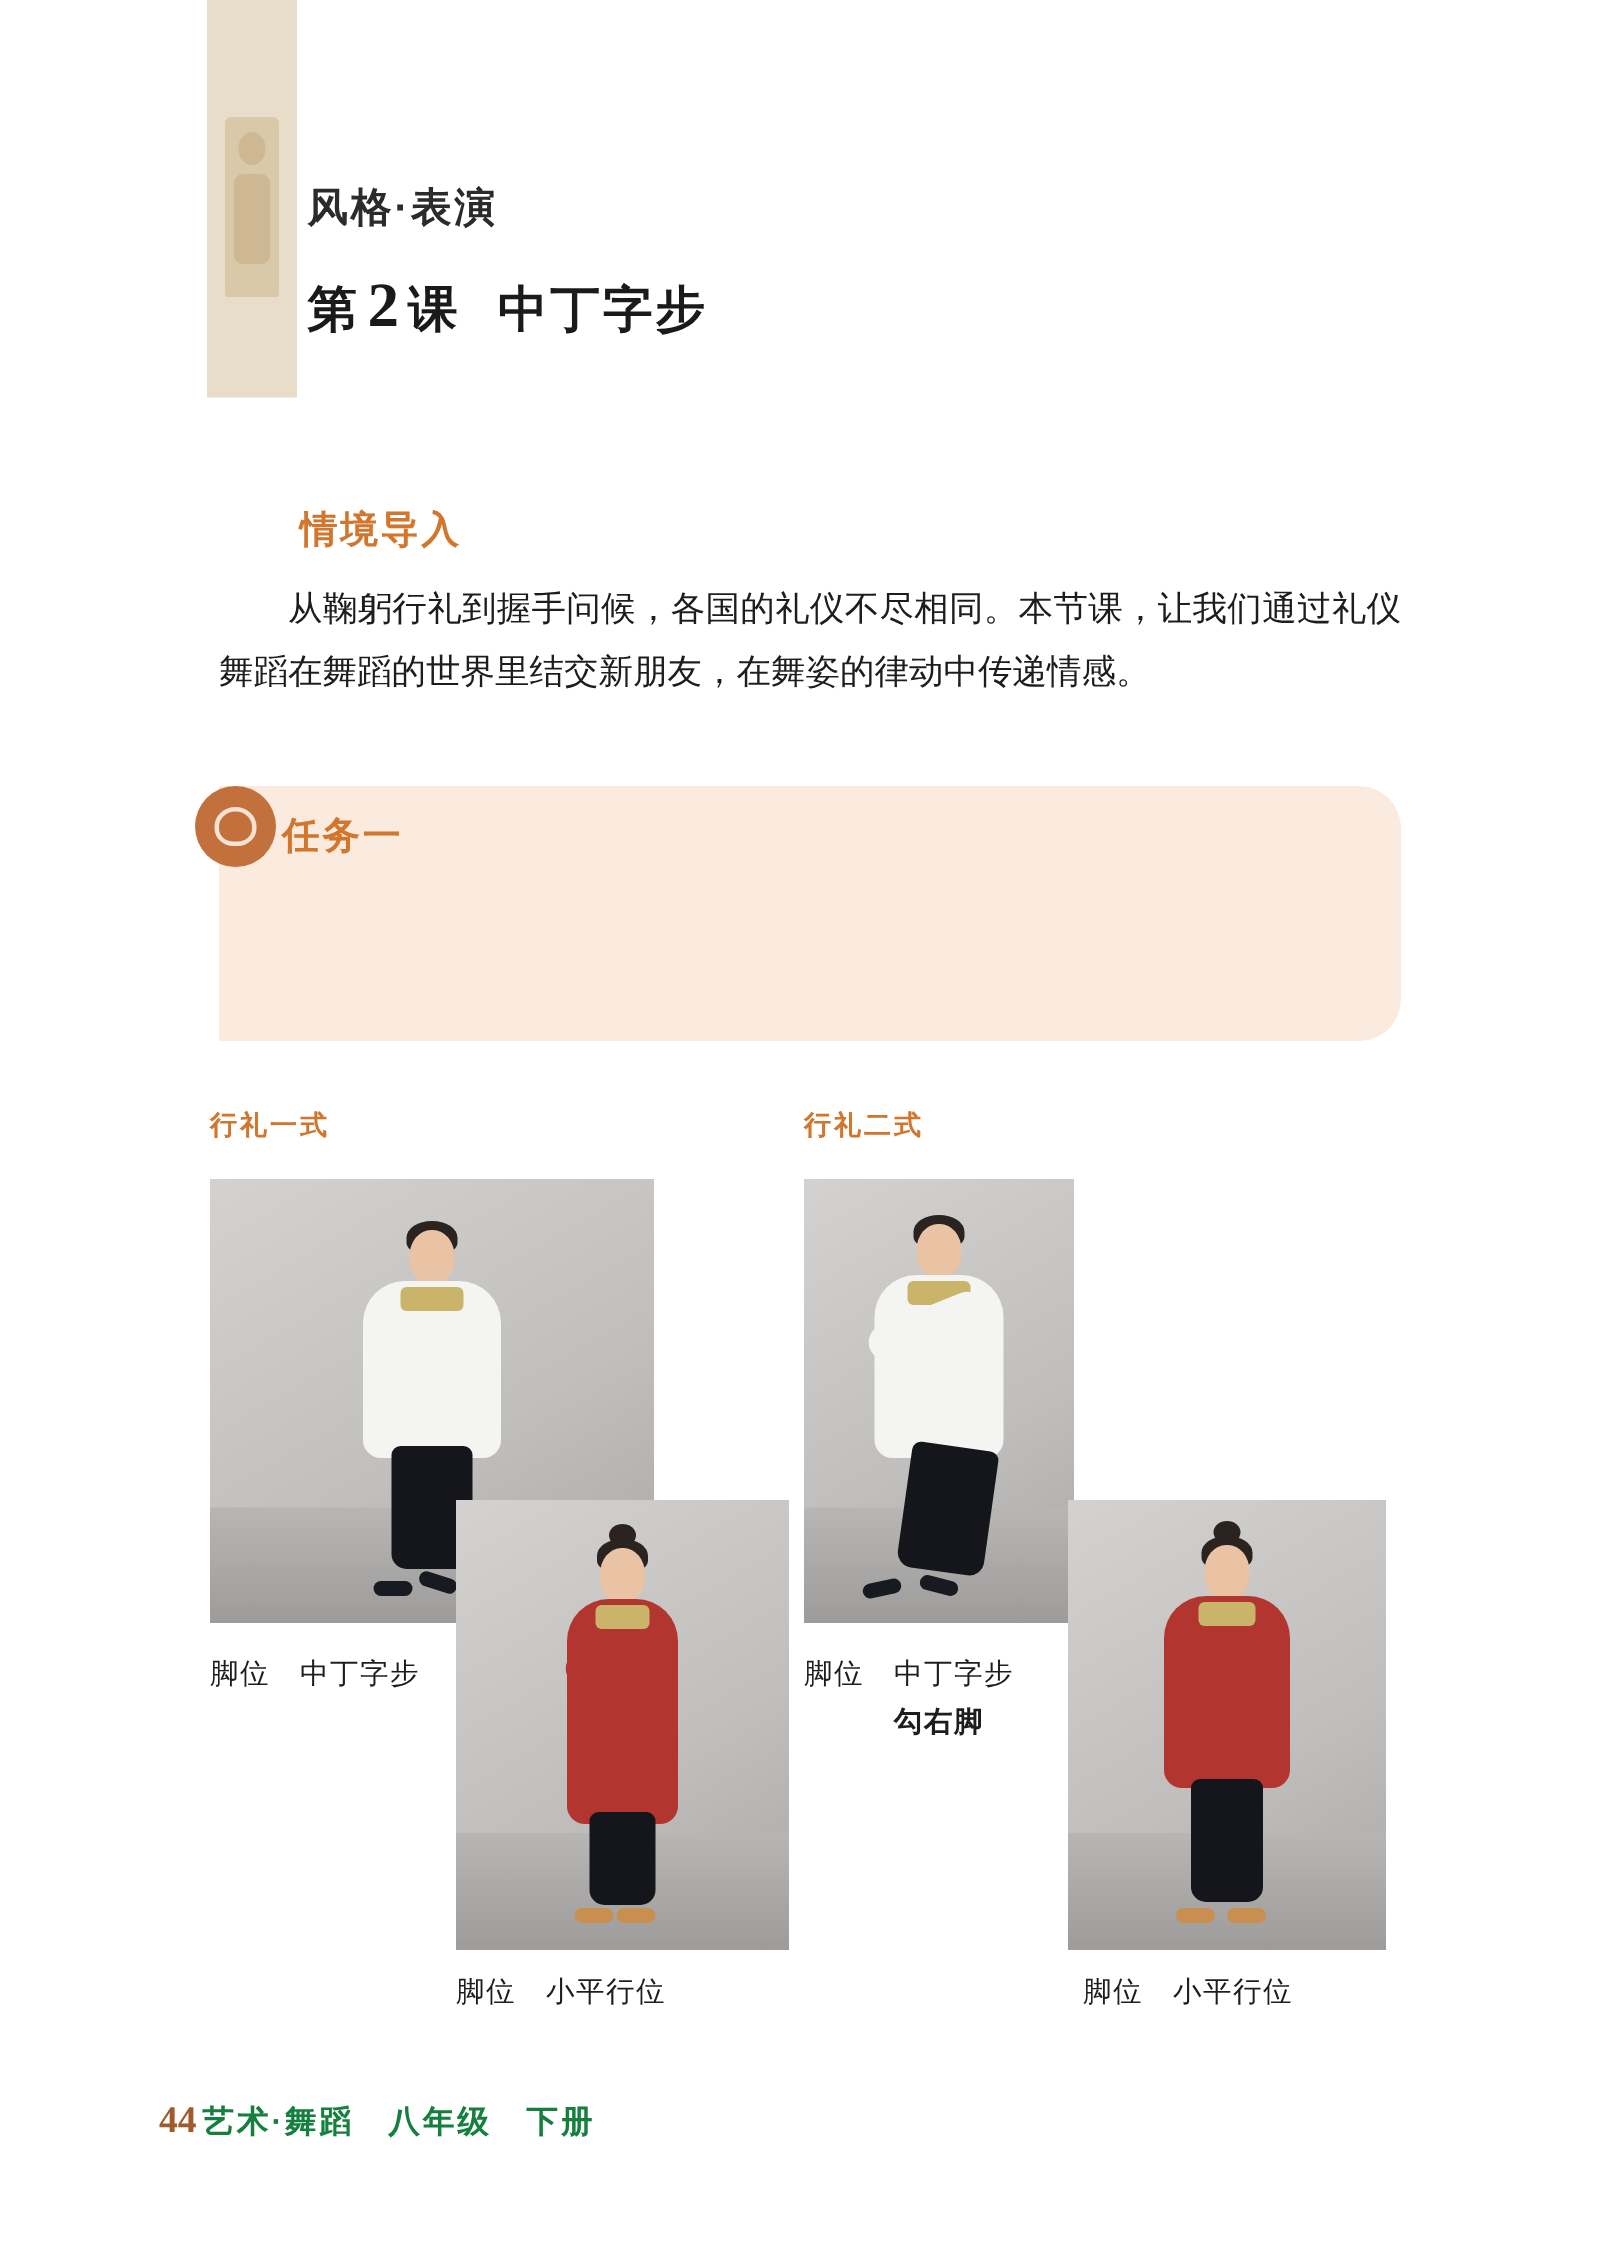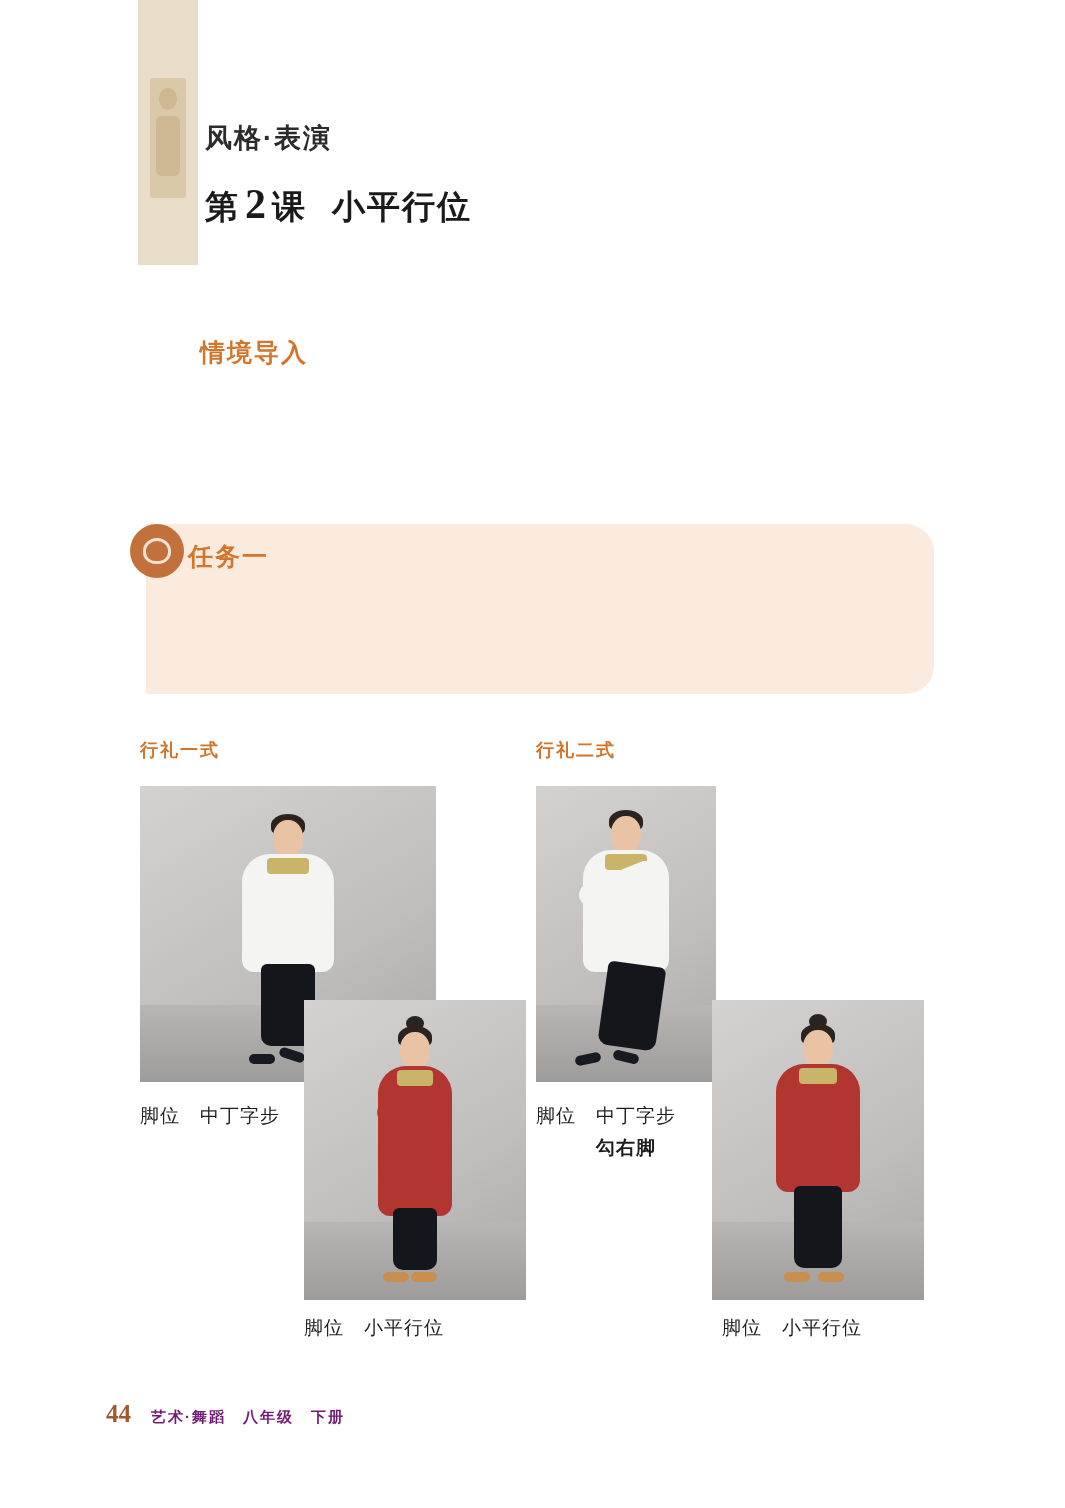--- a/index.html
+++ b/index.html
@@ -94,40 +94,41 @@
   .fig .shoe.tan{background:#c98f51;}
   .fig .arm{position:absolute;background:#f4f4f2;border-radius:14px;}
   .fig .arm.red{background:#b2352f;}
 
   
   .cap{position:absolute;font-size:19px;color:#1d1d1d;letter-spacing:1px;white-space:nowrap;}
 
   
   .footer{position:absolute;left:106px;top:1400px;display:flex;align-items:baseline;}
   .footer .pno{font-family:"Liberation Serif","DejaVu Serif",serif;font-size:25px;color:#a05a2c;font-weight:700;}
-  .footer .ftxt{font-size:15px;color:#701a75;font-weight:700;margin-left:20px;letter-spacing:2px;}
+  .footer .ftxt{font-size:21px;color:#15803d;font-weight:700;margin-left:4px;letter-spacing:2px;}
 </style>
 </head>
 <body>
 
 <div class="page">
 
   <div class="header-block"></div>
   <div class="header-figure"></div>
 
   <div class="kicker">风格·表演</div>
 
   <div class="lesson-line">
     <span class="cn">第</span>
     <span class="num">2</span>
     <span class="cn">课</span>
-    <span class="title">小平行位</span>
+    <span class="title">中丁字步</span>
   </div>
 
   <div class="intro-title">情境导入</div>
+  <div class="intro-body">从鞠躬行礼到握手问候，各国的礼仪不尽相同。本节课，让我们通过礼仪舞蹈在舞蹈的世界里结交新朋友，在舞姿的律动中传递情感。</div>
 
   <div class="task-box"></div>
   <div class="task-badge"></div>
   <div class="task-label">任务一</div>
 
   <div class="sec-h one">行礼一式</div>
   <div class="sec-h two">行礼二式</div>
 
   <div class="photo" style="left:140px;top:786px;width:296px;height:296px;">
     <div class="bg"></div>

